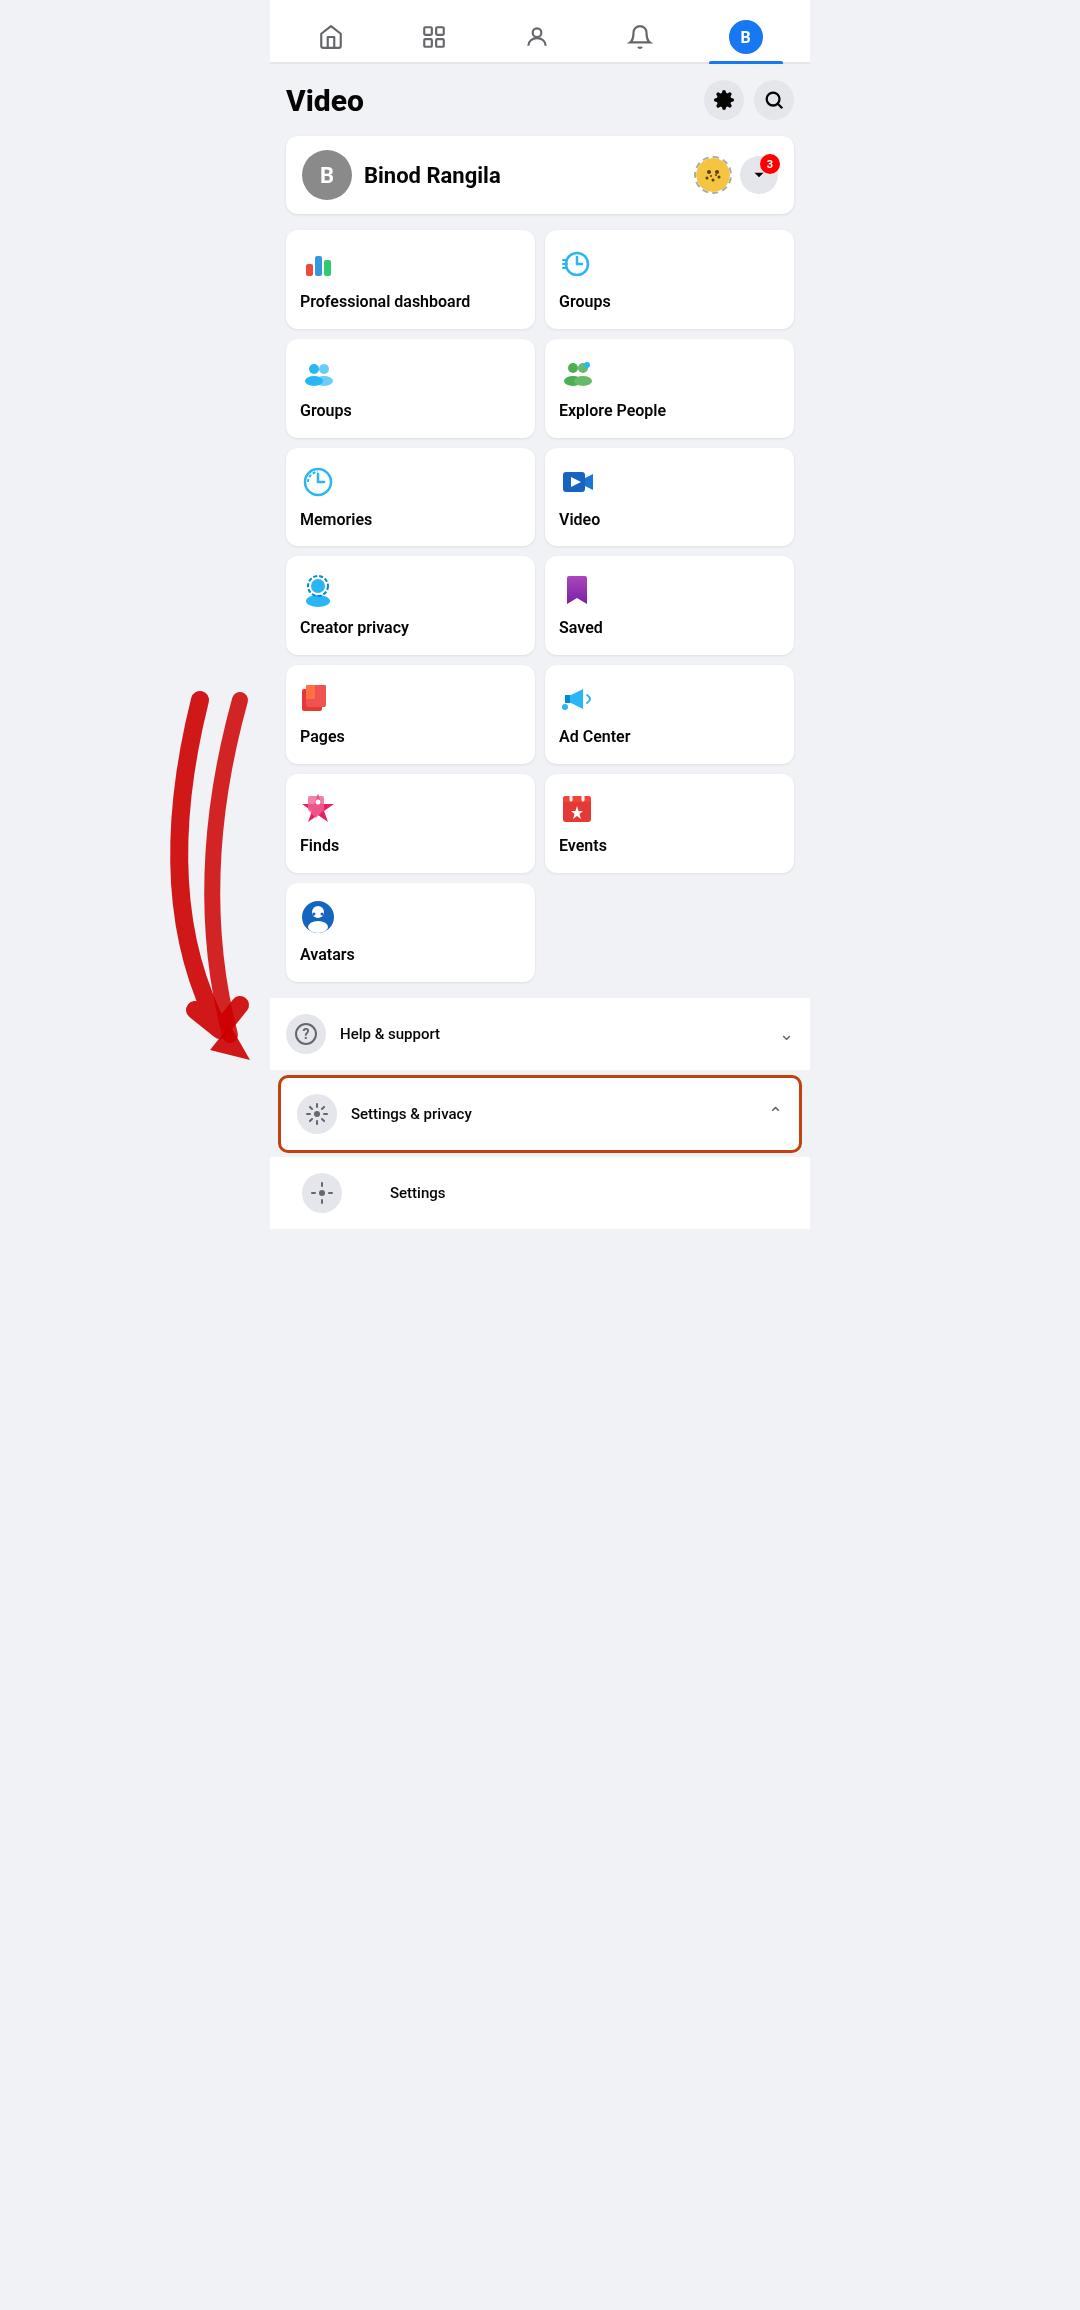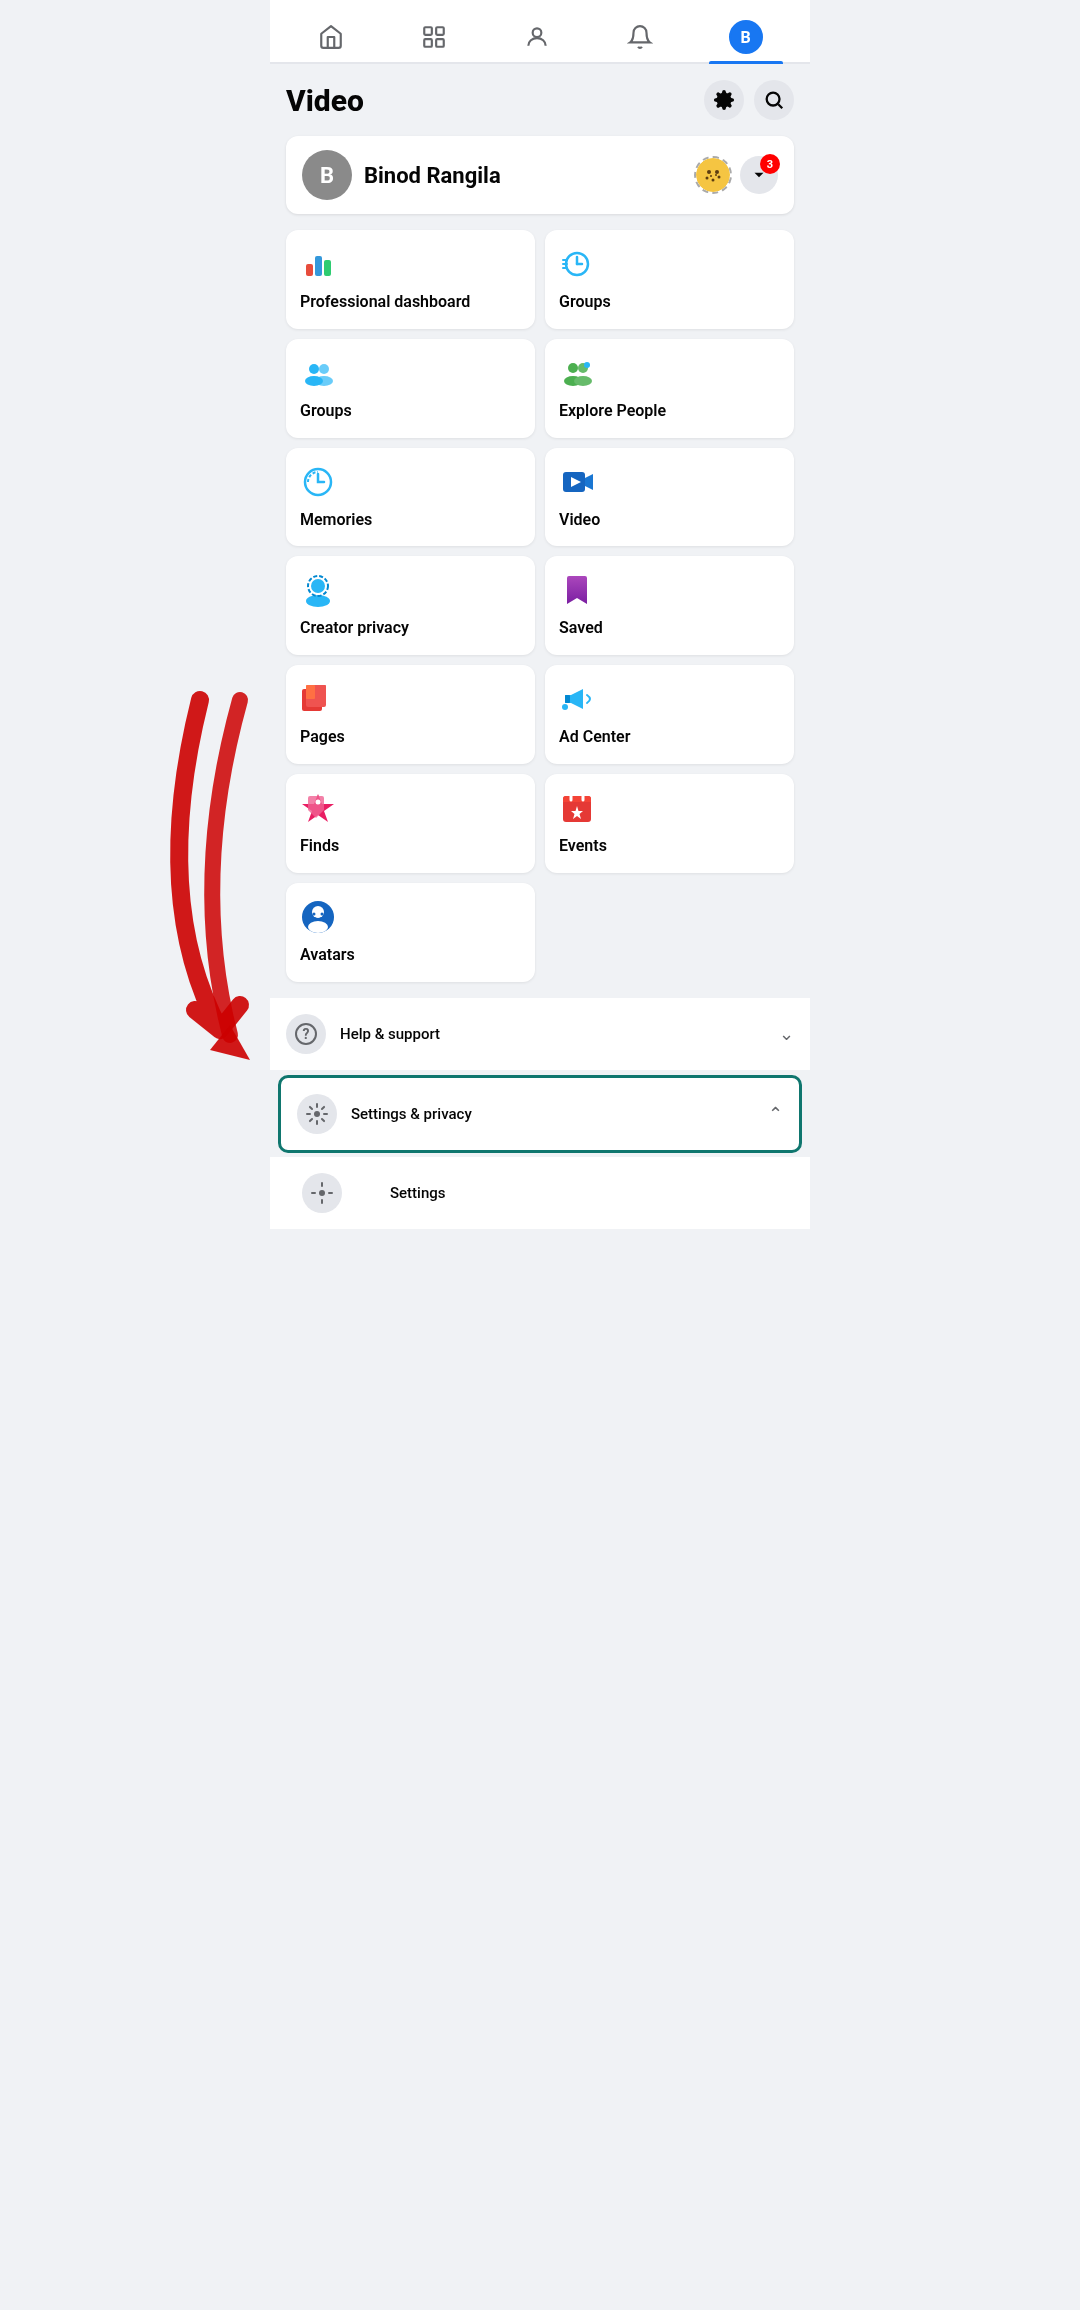--- a/index.html
+++ b/index.html
@@ -505,21 +505,21 @@
     <div class="list-icon">
       <svg width="24" height="24" viewBox="0 0 24 24" fill="#65676b">
         <circle cx="12" cy="12" r="10" stroke="#65676b" stroke-width="2" fill="#e4e6eb"></circle>
         <text x="12" y="17" text-anchor="middle" font-size="14" font-weight="bold" fill="#65676b">?</text>
       </svg>
     </div>
     <span class="list-label">Help &amp; support</span>
     <span class="list-chevron">⌄</span>
   </div>
 
-  <div style="border: 3px solid #0f766e; border-radius: 10px; margin: 4px 8px; background: #fff;">
+  <div style="border: 3px solid #c2410c; border-radius: 10px; margin: 4px 8px; background: #fff;">
     <div style="display: flex; align-items: center; padding: 16px; gap: 14px;">
       <div class="list-icon">
         <svg width="24" height="24" viewBox="0 0 24 24">
           <circle cx="12" cy="12" r="10" fill="#e4e6eb"></circle>
           <circle cx="12" cy="12" r="3" fill="#65676b"></circle>
           <path d="M12 2v3M12 19v3M2 12h3M19 12h3M4.93 4.93l2.12 2.12M16.95 16.95l2.12 2.12M4.93 19.07l2.12-2.12M16.95 7.05l2.12-2.12" stroke="#65676b" stroke-width="2" stroke-linecap="round"></path>
         </svg>
       </div>
       <span class="list-label">Settings &amp; privacy</span>
       <span class="list-chevron">⌃</span>

